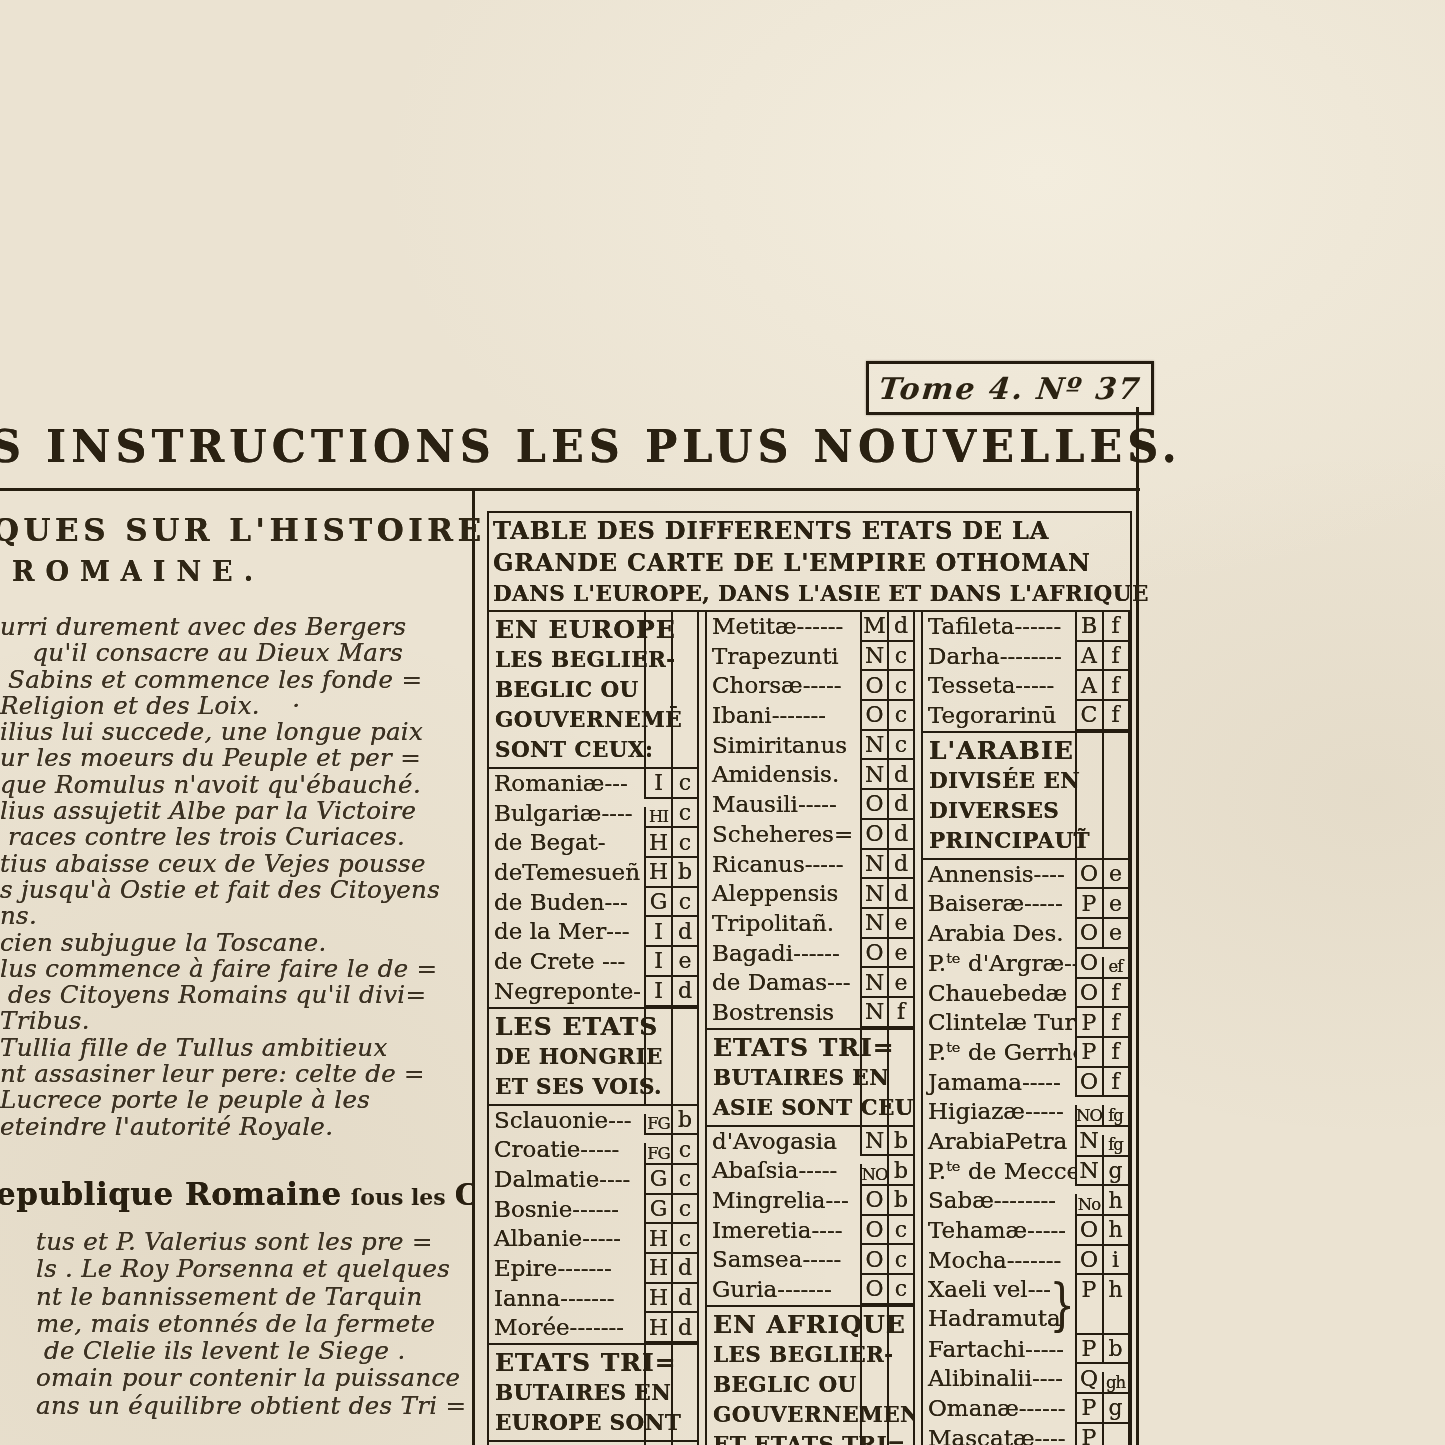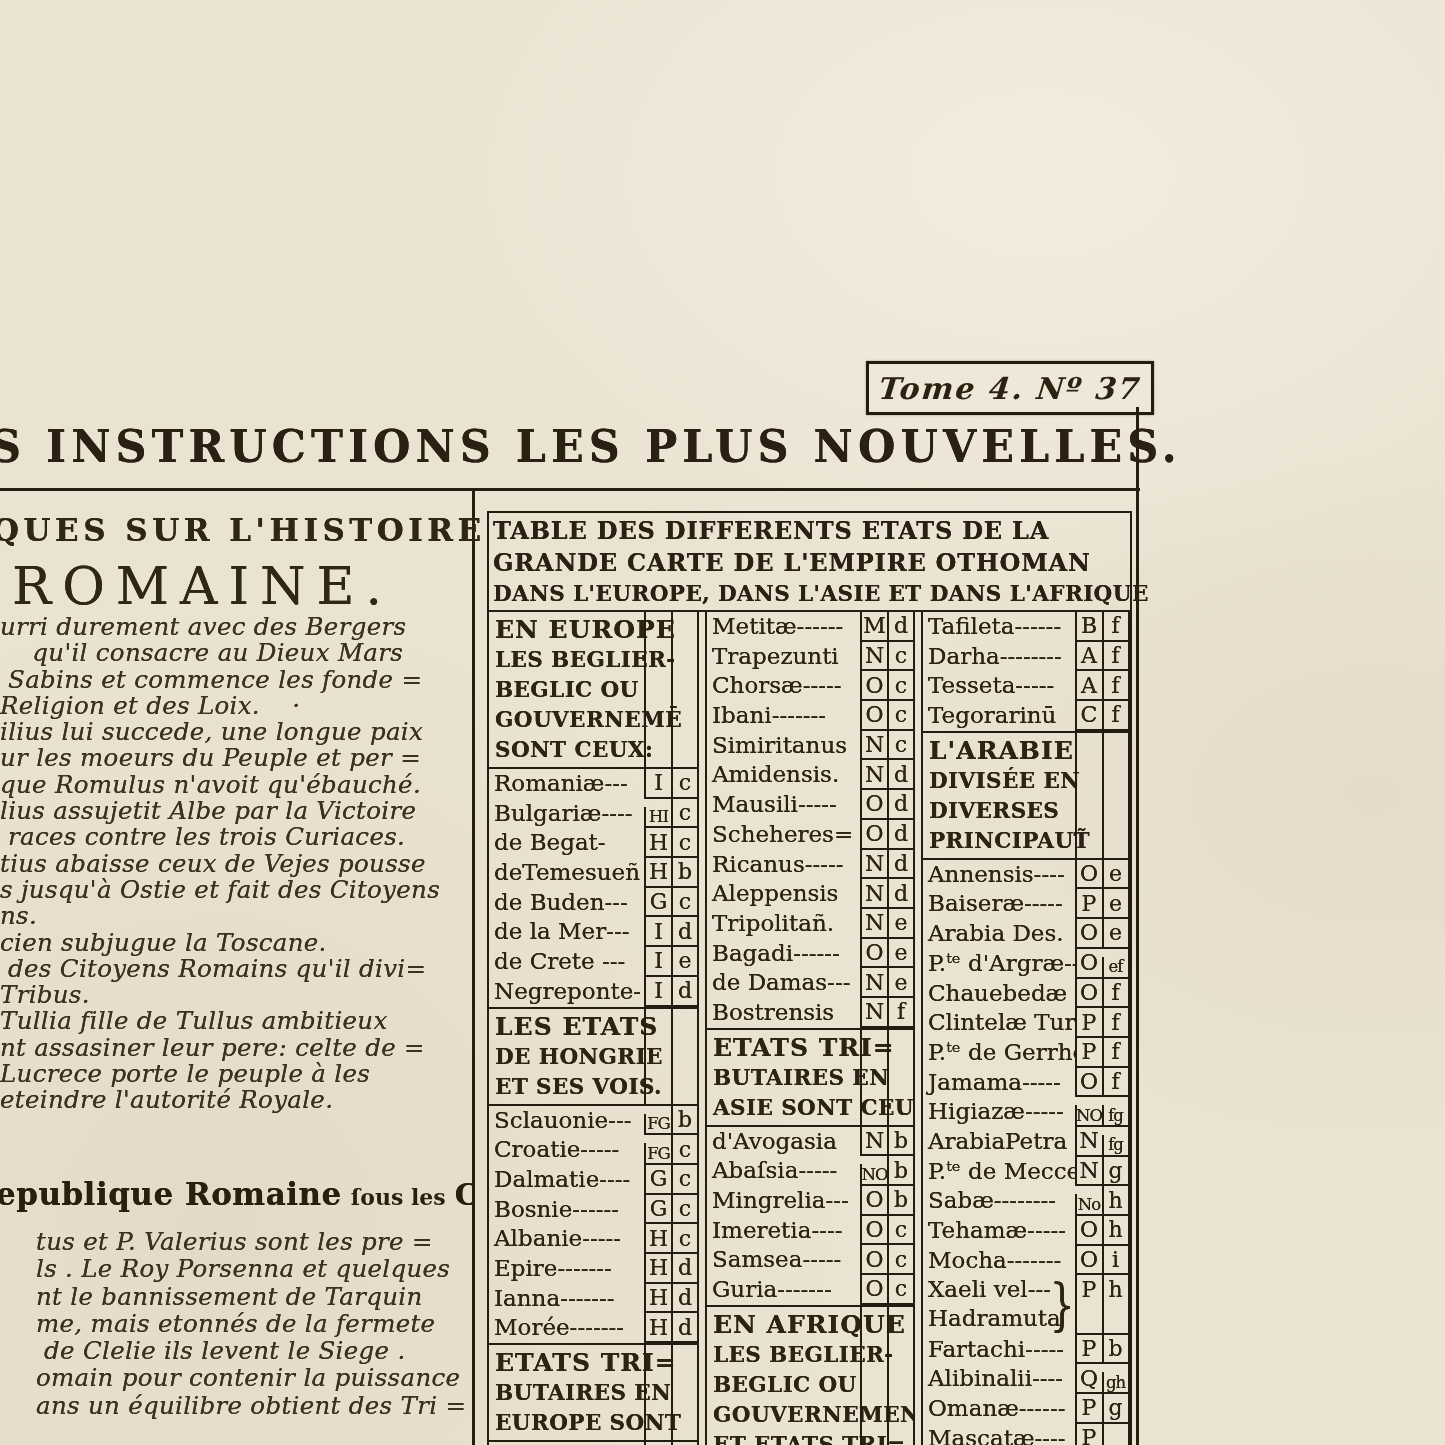--- a/index.html
+++ b/index.html
@@ -23,21 +23,21 @@
   
   .main-title{position:absolute;left:-10px;top:420px;white-space:nowrap;
     font-weight:700;font-size:43px;letter-spacing:5px;transform:scaleY(1.06);
     transform-origin:left top;color:#2a2112;text-shadow:0 0 .6px #2a2112;}
   
   .rule-h{position:absolute;height:3px;}
   .rule-v{position:absolute;width:2.6px;}
   
   .lh1{position:absolute;left:-8px;top:512px;font-weight:700;font-size:31px;
     letter-spacing:4.5px;white-space:nowrap;text-shadow:0 0 .5px currentColor;}
-  .lh2{position:absolute;left:12px;top:556px;font-weight:400;font-size:52px;
+  .lh2{position:absolute;left:12px;top:556px;font-weight:700;font-size:27px;
     letter-spacing:11px;white-space:nowrap;text-shadow:0 0 .5px currentColor;}
   .manuscript{position:absolute;left:0;width:472px;overflow:hidden;color:#3b3122;}
   .manuscript .cur{font-style:italic;font-size:24.5px;white-space:pre;
     letter-spacing:.3px;text-shadow:0 0 .5px currentColor;}
   .ms1{top:614px;} .ms1 .cur{line-height:26.3px;}
   .ms2{top:1228px;} .ms2 .cur{line-height:27.3px;padding-left:36px;}
   .subhead{position:absolute;left:-4px;top:1176px;width:478px;overflow:hidden;
     white-space:nowrap;display:flex;align-items:baseline;gap:9px;color:#281f10;}
   .subhead .big{font-weight:700;font-size:31px;letter-spacing:.5px;text-shadow:0 0 .6px currentColor;}
   .subhead .mid{font-weight:700;font-size:22px;}
@@ -100,20 +100,21 @@
       <div class="cur">Religion et des Loix.    ·</div>
       <div class="cur">ilius lui succede, une longue paix</div>
       <div class="cur">ur les moeurs du Peuple et per =</div>
       <div class="cur">que Romulus n'avoit qu'ébauché.</div>
       <div class="cur">lius assujetit Albe par la Victoire</div>
       <div class="cur"> races contre les trois Curiaces.</div>
       <div class="cur">tius abaisse ceux de Vejes pousse</div>
       <div class="cur">s jusqu'à Ostie et fait des Citoyens</div>
       <div class="cur">ns.</div>
       <div class="cur">cien subjugue la Toscane.</div>
+      <div class="cur">lus commence à faire faire le de =</div>
       <div class="cur"> des Citoyens Romains qu'il divi=</div>
       <div class="cur">Tribus.</div>
       <div class="cur">Tullia fille de Tullus ambitieux</div>
       <div class="cur">nt assasiner leur pere: celte de =</div>
       <div class="cur">Lucrece porte le peuple à les</div>
       <div class="cur">eteindre l'autorité Royale.</div>
     </div>
 
   <div class="subhead">
     <span class="big">epublique Romaine</span>

